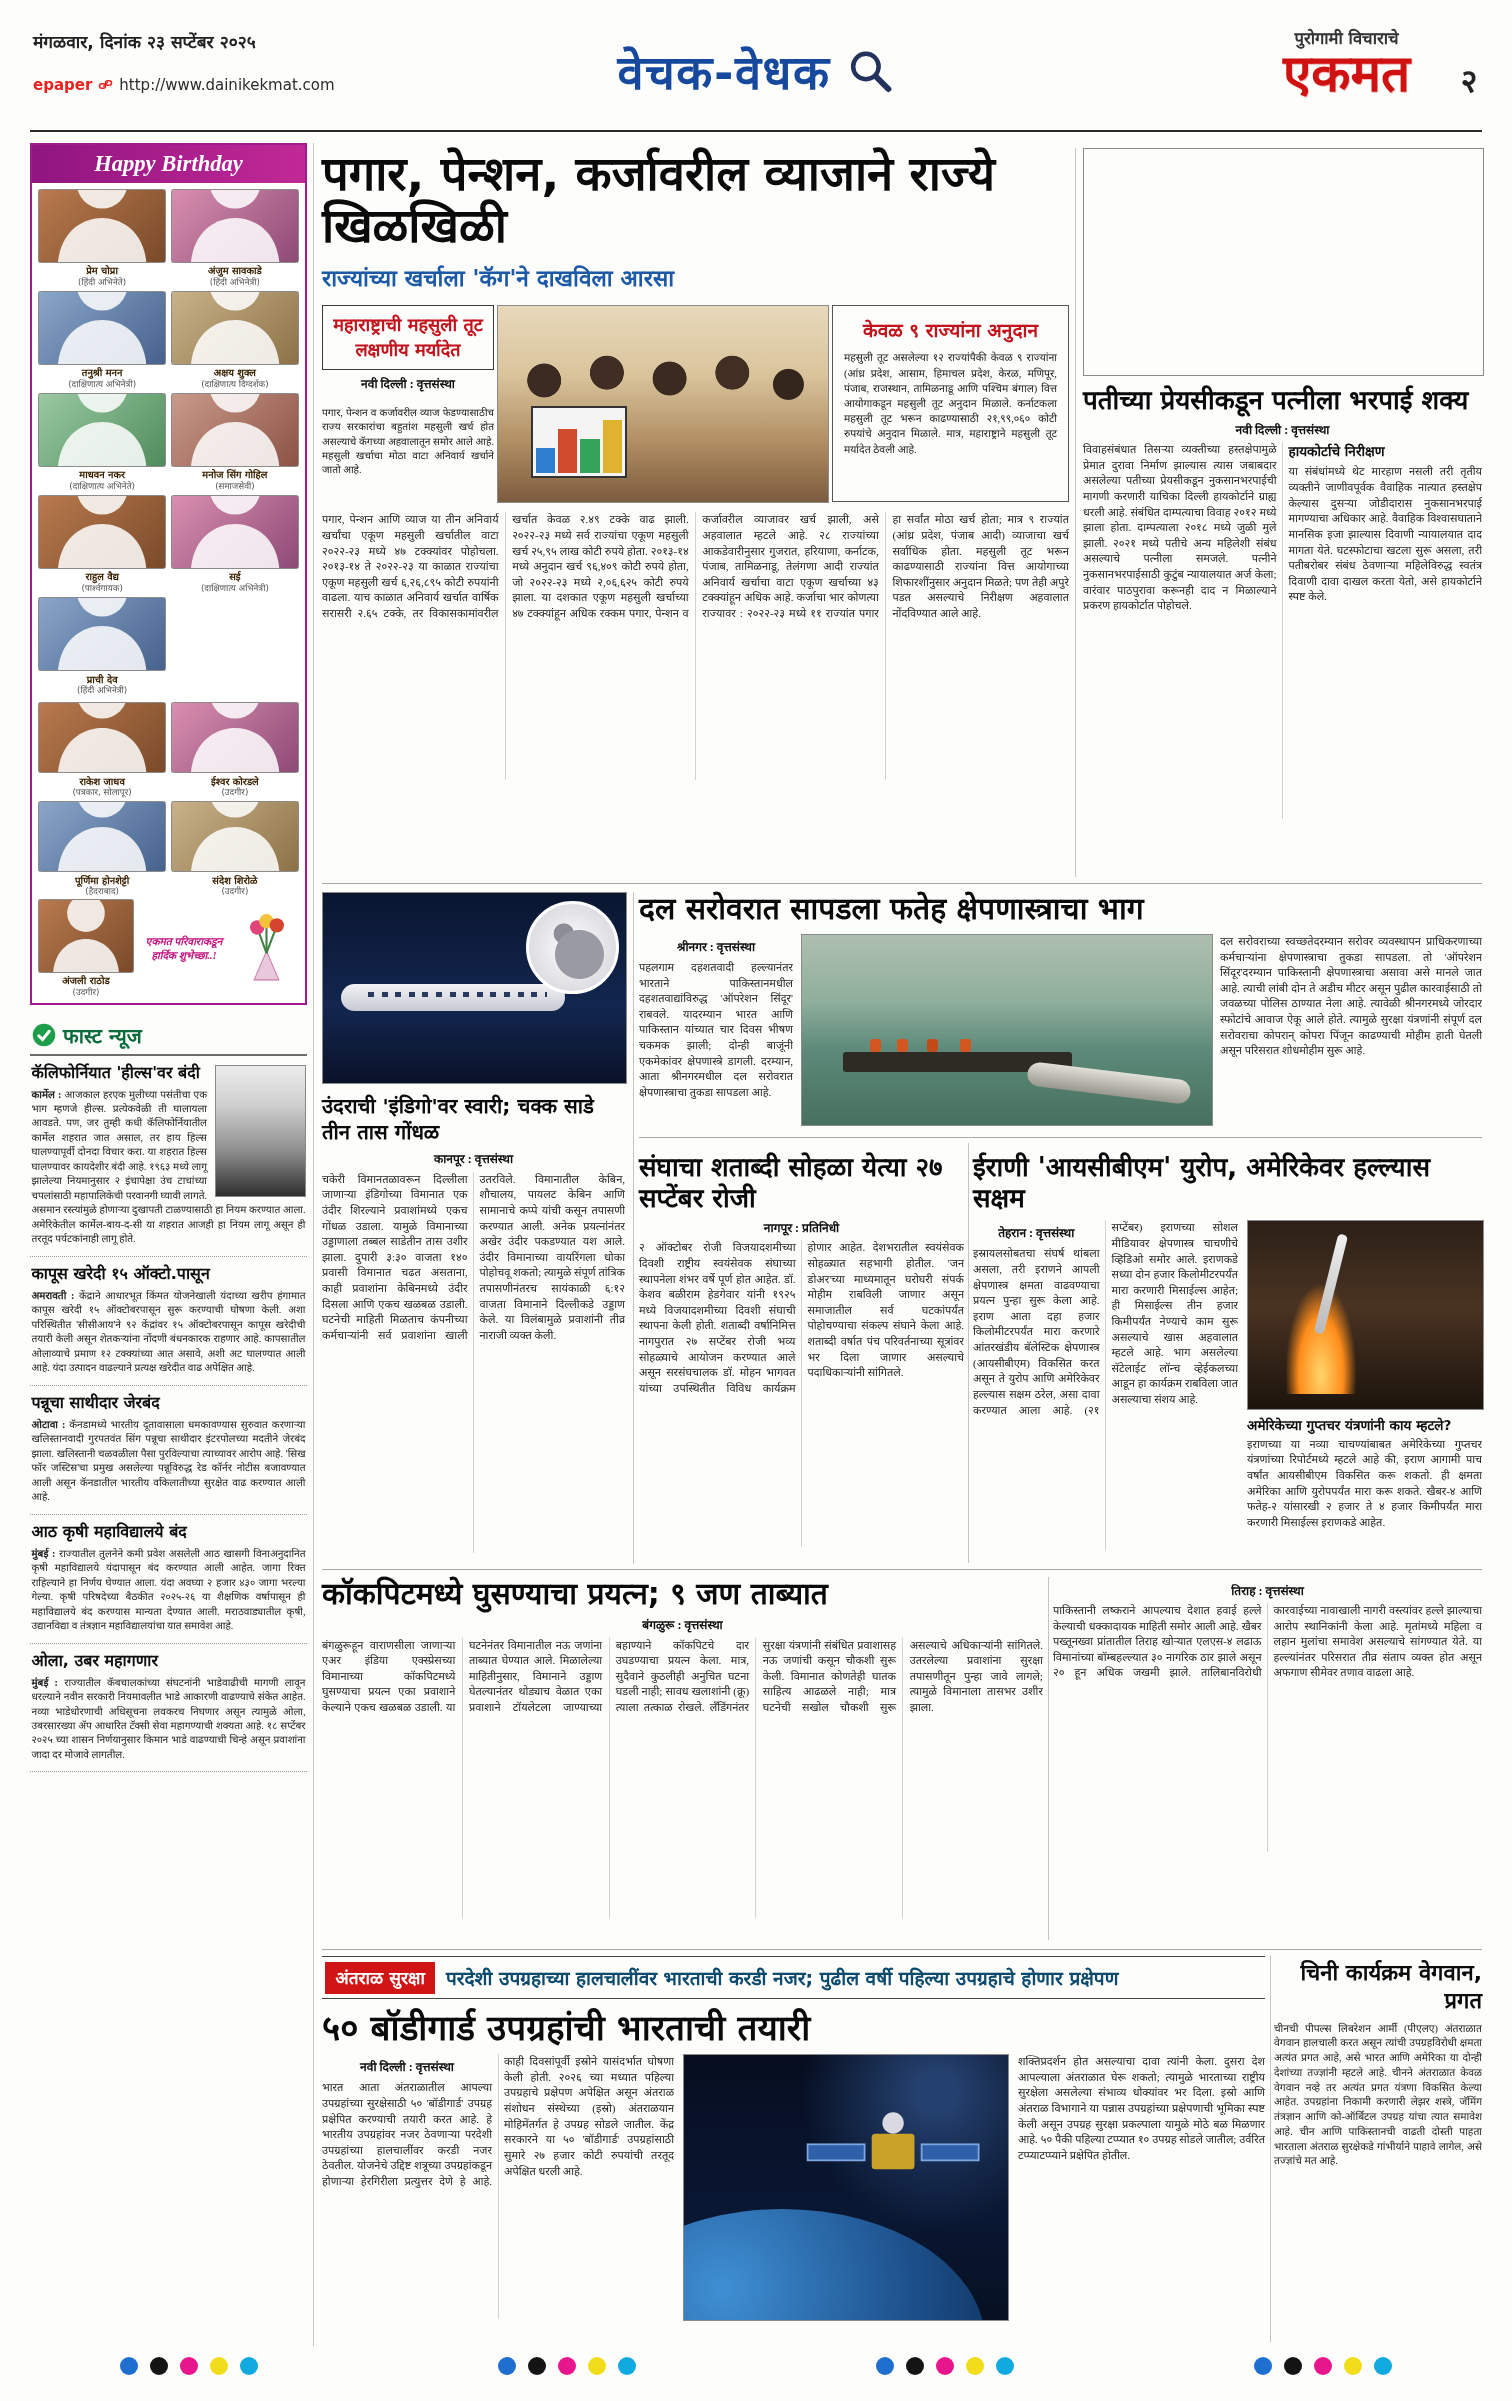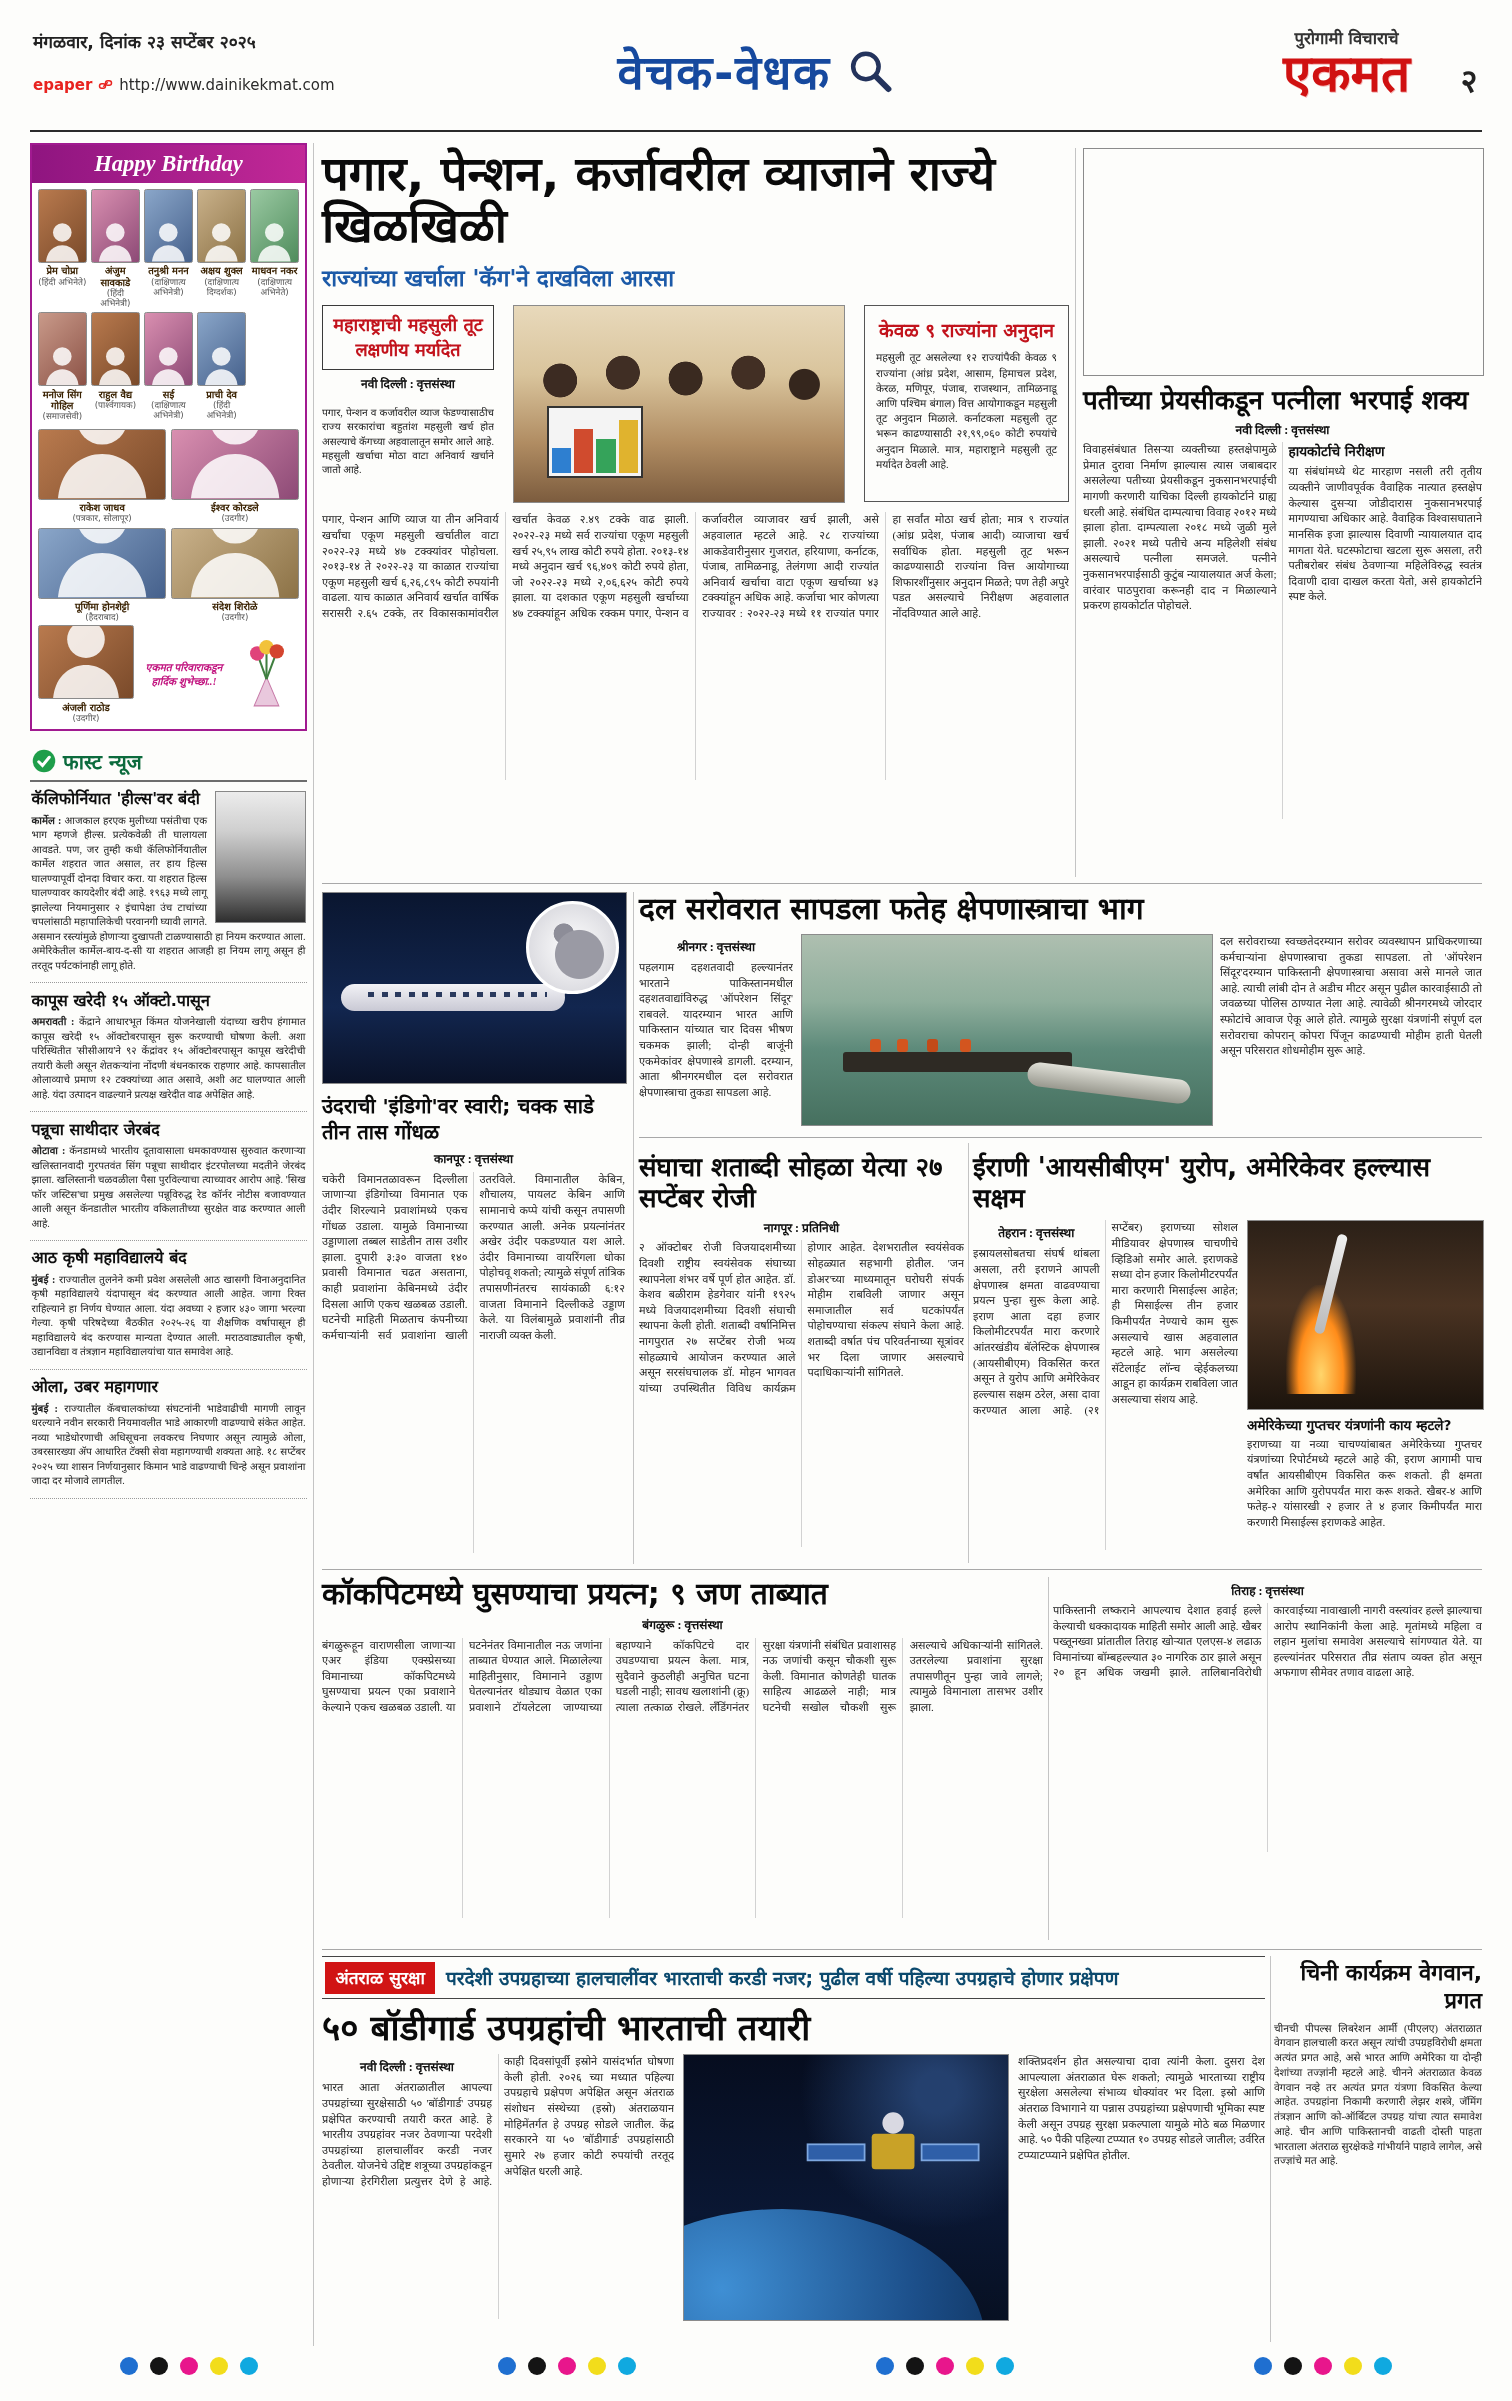--- a/index.html
+++ b/index.html
@@ -30,21 +30,21 @@
   .cols-5{column-count:5;column-gap:13.6px;column-rule:0.8px solid #d2d2d2}
   .clip{overflow:hidden}
   .ph{position:relative;overflow:hidden;border:0.8px solid #8b8b8b}
   h1,h2,h3,h4,h5{margin:0}
   
   .sidebar{position:absolute;left:30px;top:143px;width:277px;height:2203px}
   .bday{border:2.3px solid #a11a90;background:#fff}
   .bday-head{background:linear-gradient(90deg,#8f1580,#c22897);color:#fff;text-align:center;
              font:italic 700 22.6px "Liberation Serif",serif;padding:6px 0}
   .bday-grid{display:grid;gap:4.5px;padding:6px 6px 1.5px}
-  .g3{grid-template-columns:repeat(5,1fr)}
+  .g3{grid-template-columns:repeat(2,1fr)}
   .g2{grid-template-columns:repeat(2,1fr)}
   .b-cell{text-align:center}
   .b-ava{height:72px;border-radius:2.3px;position:relative;overflow:hidden;background:linear-gradient(135deg,#b97a4e,#7a4a2a)}
   .g2 .b-ava{height:69px}
   .b-cell:nth-of-type(6n+2) .b-ava{background:linear-gradient(135deg,#d98fb0,#8d4a76)}
   .b-cell:nth-of-type(6n+3) .b-ava{background:linear-gradient(135deg,#8aa6c9,#46618c)}
   .b-cell:nth-of-type(6n+4) .b-ava{background:linear-gradient(135deg,#c9b18a,#8c7246)}
   .b-cell:nth-of-type(6n+5) .b-ava{background:linear-gradient(135deg,#9ac9a2,#4f8c5c)}
   .b-cell:nth-of-type(6n) .b-ava{background:linear-gradient(135deg,#c99a8a,#8c5246)}
   .b-ava svg{position:absolute;left:0;bottom:0;width:100%}
@@ -62,21 +62,21 @@
   .fn-item h4{font-size:16px;line-height:1.25;font-weight:800;color:#0f0f0f;margin:0 0 4.5px}
   .fn-item p{margin:0;font-size:10.2px;line-height:1.42;text-align:justify;color:#232323}
   .fn-item .dl{font-weight:700}
   .fn-photo{float:right;width:89px;height:130px;margin:1.5px 0 4.5px 7.5px;border:0.8px solid #888;
             background:linear-gradient(180deg,#ececec,#cfcfcf 30%,#8f8f8f 65%,#2e2e2e)}
   
   .story{position:absolute}
   .st-cag{left:322px;top:148px;width:747px;height:729px}
   .h-xxl{font-size:47px;line-height:1.1;font-weight:800;color:#0a0a0a}
   .subhead{font-size:22.6px;font-weight:800;color:#1c5aa8;margin-top:10.5px}
-  .cag-row{display:flex;gap:19px;margin-top:12px;height:197px}
+  .cag-row{display:flex;gap:3px;margin-top:12px;height:197px}
   .kicker-col{width:172px;flex:none}
   .kicker-box{border:1.5px solid #3a3a3a;padding:7.5px 6px;text-align:center;font-size:18px;font-weight:800;color:#c2131c;line-height:1.35}
   .mini-body{font-size:10.2px;line-height:1.4;text-align:justify;height:78px;overflow:hidden;margin-top:14px}
   .cag-photo{width:330px;height:196px;flex:none;background:linear-gradient(180deg,#e8d9bb 0%,#d9c49c 35%,#b08c62 70%,#7c5c3e 100%)}
   .cag-photo .heads{position:absolute;inset:0;background:
      radial-gradient(circle at 14% 38%,#3c2b22 16.6px,transparent 17.3px),
      radial-gradient(circle at 33% 34%,#402e24 16.6px,transparent 17.3px),
      radial-gradient(circle at 52% 37%,#3a2a20 16.6px,transparent 17.3px),
      radial-gradient(circle at 71% 34%,#422f24 16.6px,transparent 17.3px),
      radial-gradient(circle at 88% 40%,#35261d 15px,transparent 16px)}

